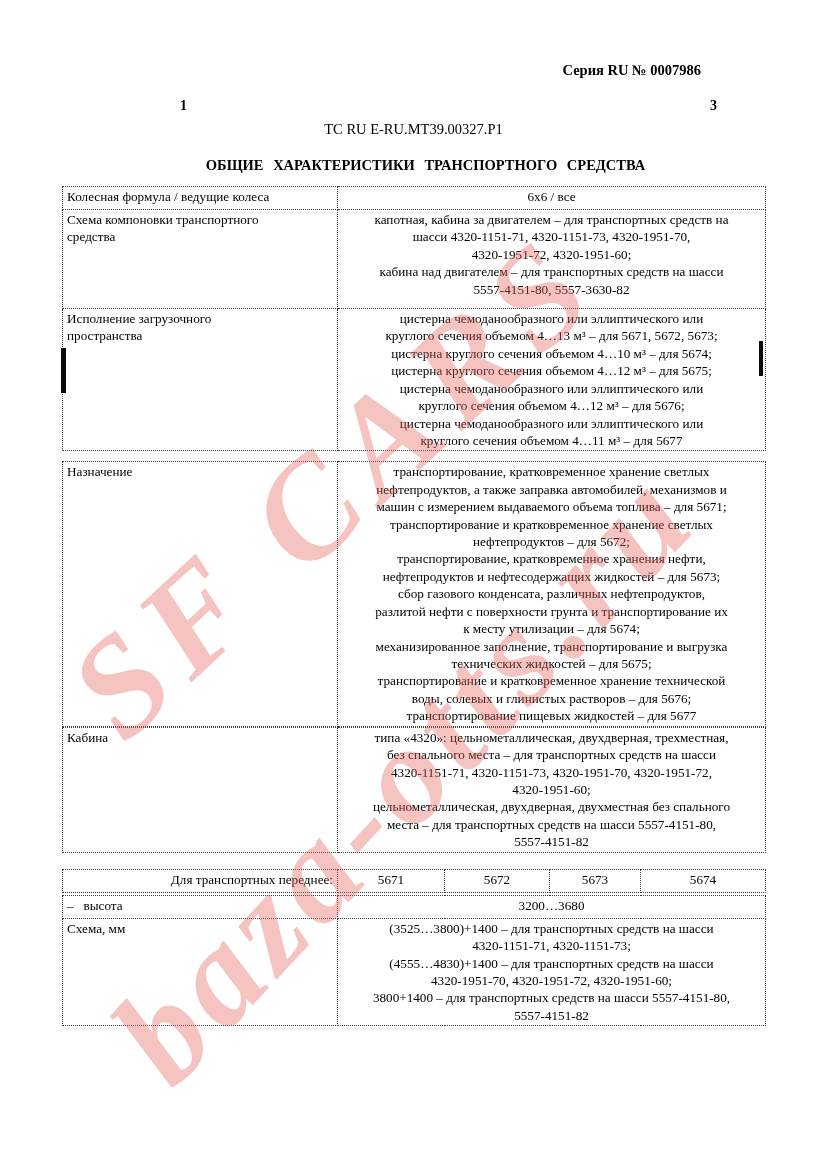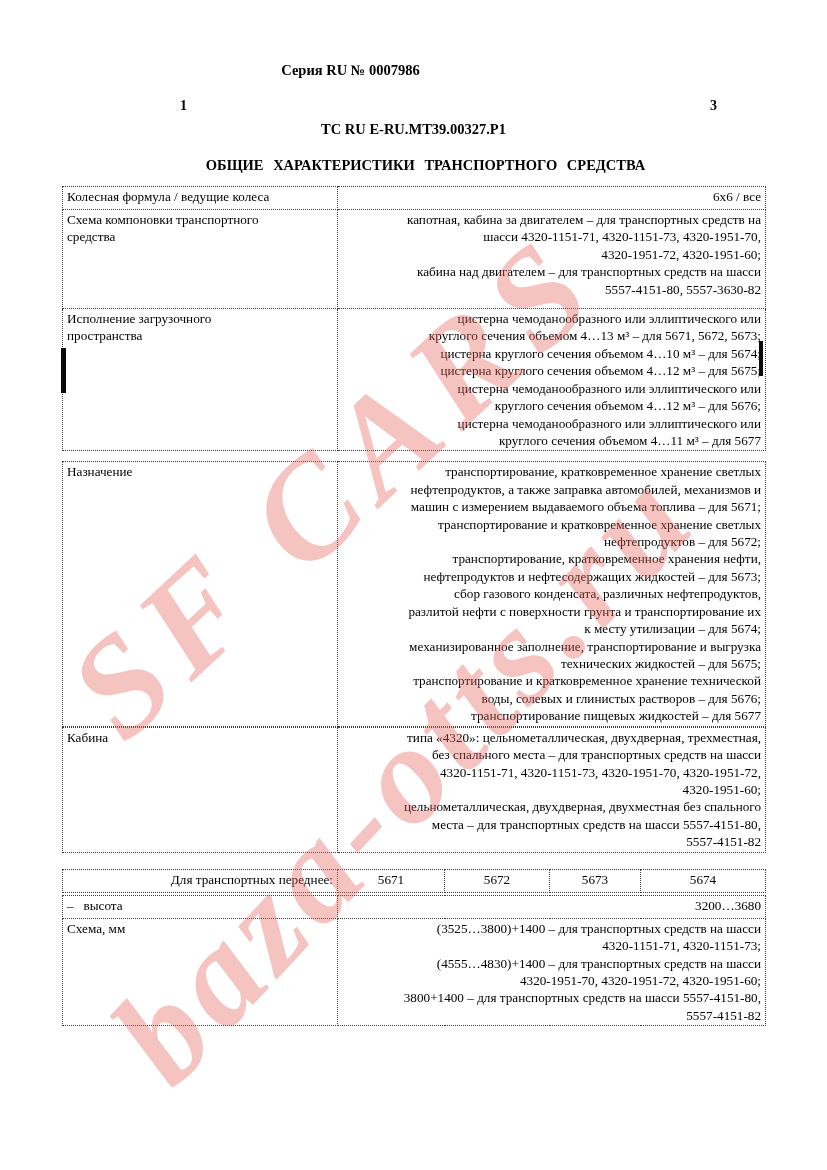--- a/index.html
+++ b/index.html
@@ -8,43 +8,43 @@
     width: 827px;
     height: 1170px;
     background: #ffffff;
     font-family: "Liberation Serif", serif;
     color: #000000;
     overflow: hidden;
   }
   
   .hdr-series {
     position: absolute; top: 62px; left: 0; width: 701px;
-    text-align: center; font-weight: bold; font-size: 14.5px;
+    text-align: right; font-weight: bold; font-size: 14.5px;
   }
   .pgnum { position: absolute; top: 98px; font-weight: bold; font-size: 14px; }
   .pgnum-left  { left: 180px; }
   .pgnum-right { left: 710px; }
   .hdr-doc {
     position: absolute; top: 121px; left: 0; width: 827px;
-    text-align: center; font-weight: bold; font-size: 14.5px;
+    text-align: center; font-weight: normal; font-size: 14.5px;
   }
   .hdr-title {
     position: absolute; top: 157px; left: 12px; width: 827px;
     text-align: center; font-weight: bold; font-size: 14.5px; word-spacing: 6px;
   }
   
   .content { position: absolute; left: 62px; top: 186px; width: 703px; z-index: 1; }
   table.tbl {
     border-collapse: collapse; width: 703px; table-layout: fixed;
     font-size: 13.2px; line-height: 1.32;
   }
   .tbl td { border: 1px dotted #3c3c3c; padding: 1px 4px; vertical-align: top; }
   .lbl { text-align: left; white-space: pre-wrap; }
   .lbl-right { text-align: right; }
-  .val { text-align: right; white-space: pre-line; }
+  .val { text-align: center; white-space: pre-line; }
   .mid { vertical-align: middle; }
   .code { text-align: center; }
   .tblA { margin-bottom: 10px; }
   .tblB { margin-bottom: 0; }
   .tblC { margin-bottom: 16px; }
   .tblD1 { margin-bottom: 2px; }
   .rowA1 td, .rowA3 td, .rowD td { height: 20px; }
   .rowA2 td { height: 96px; }
   .rowDim td { height: 46px; }
   

